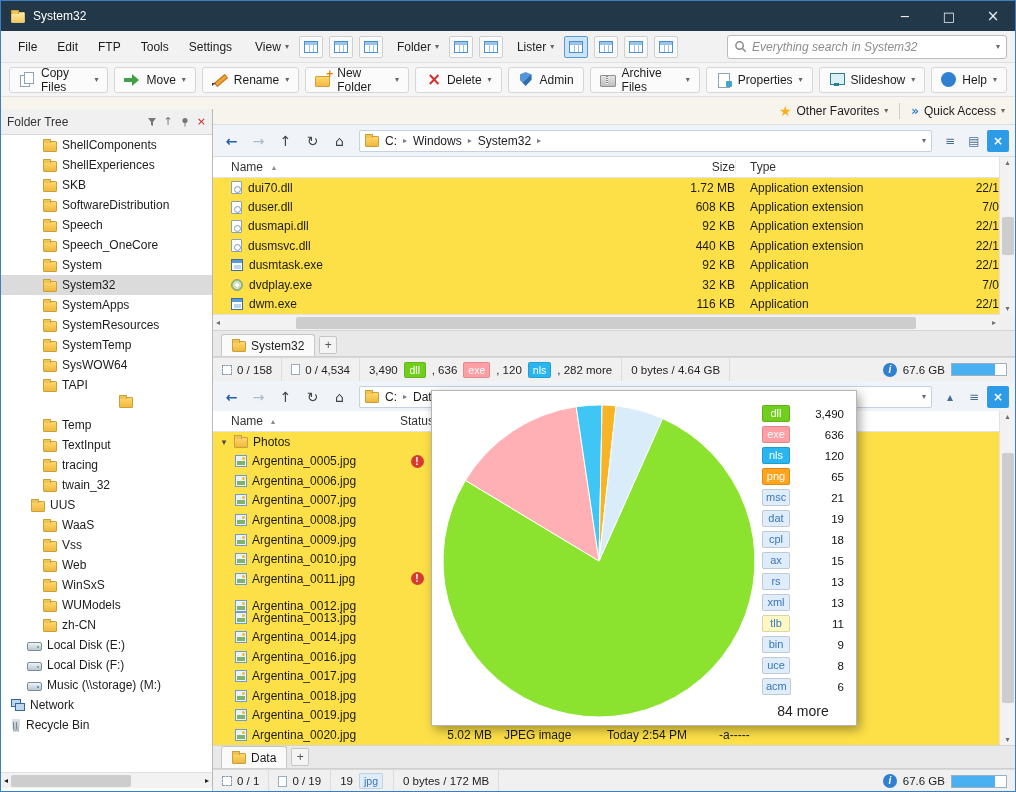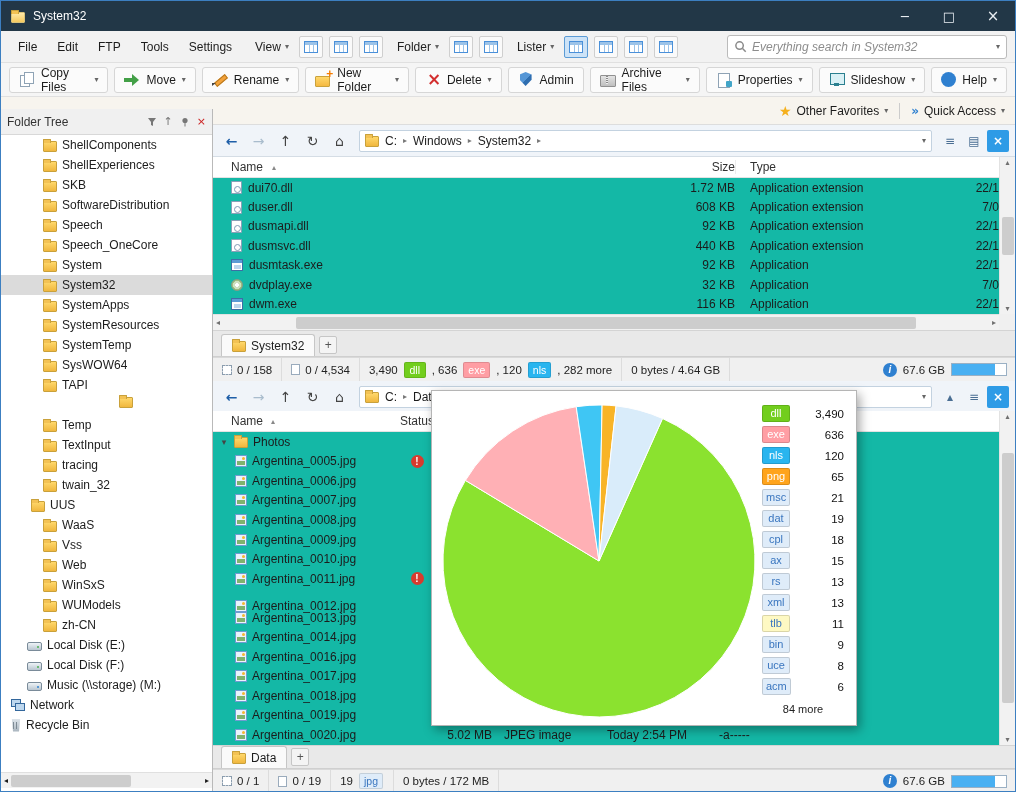--- a/index.html
+++ b/index.html
@@ -77,21 +77,21 @@
   .nbtn{width:25px;height:24px;display:inline-flex;align-items:center;justify-content:center;font-size:14px;color:#444;border-radius:2px}
   .nb-back{color:#1f5fa8;font-weight:bold}
   .nb-fwd{color:#a9bccd}
   .crumbbox{flex:1;height:22px;background:#fff;border:1px solid #c3d2e0;border-radius:2px;display:flex;align-items:center;padding:0 5px;gap:3px;margin:0 5px;overflow:hidden}
   .crumb{padding:1px 3px}
   .csep{font-size:8px;color:#777}
   .nico{width:22px;height:22px;display:inline-flex;align-items:center;justify-content:center;color:#4a6e93;font-size:12px}
   .nico.blue{background:#2e9be6;color:#fff;border-radius:2px;font-weight:bold}
 
   .colhead{position:absolute;left:212px;right:16px;height:21px;background:#fff;border-bottom:1px solid #e3e3e3;display:flex;align-items:center;color:#333}
-  .rowsarea{position:absolute;left:212px;right:16px;background:#14b8a6;overflow:hidden}
+  .rowsarea{position:absolute;left:212px;right:16px;background:#fde047;overflow:hidden}
 
   
   .c-name{flex:0 0 450px;display:flex;align-items:center;gap:6px;padding-left:18px;overflow:hidden;white-space:nowrap}
   .c-size{flex:0 0 72px;text-align:right}
   .c-type{flex:0 0 190px;padding-left:14px;border-left:1px solid transparent}
   .c-mod{flex:1;text-align:right;white-space:nowrap;overflow:hidden}
   .colhead .c-type{border-left:1px solid #ececec}
   .frow{display:flex;align-items:center;height:19.4px}
   .sortmark{font-size:8px;color:#888;margin-left:3px}
 
@@ -150,21 +150,21 @@
   .fi-recycle{width:10px;height:13px;background:linear-gradient(#dde4ea,#a8b4be);clip-path:polygon(8% 0,92% 0,80% 100%,20% 100%)}
   .fi-recycle::before{content:"";position:absolute;left:2px;top:3px;width:6px;height:7px;background:repeating-linear-gradient(90deg,#7d8a94 0 1px,transparent 1px 3px)}
   .st-err{width:13px;height:13px;border-radius:50%;background:#d83b2e;color:#fff;font-weight:bold;font-size:10px;display:inline-flex;align-items:center;justify-content:center}
 
   
   .popup{position:absolute;left:430px;top:389px;width:426px;height:336px;background:#fff;border:1px solid #b5b5b5;box-shadow:3px 4px 10px rgba(0,0,0,.35);z-index:40}
   #legend{position:absolute;right:12px;top:12px;width:82px}
   .lrow{display:flex;align-items:center;justify-content:space-between;height:21px}
   .lbadge{display:inline-block;min-width:28px;text-align:center;font-size:11px;padding:0 3px;border-radius:2px;border:1px solid rgba(0,0,0,.14);line-height:15px}
   .lcount{font-size:11.5px;color:#111}
-  .more-label{position:absolute;right:12px;width:82px;text-align:center;font-size:11px;color:#222}
+  .more-label{position:absolute;right:12px;width:82px;text-align:center;font-size:14px;color:#222}
 </style>
 </head>
 <body>
 
 <div id="app">
 
   <div class="titlebar">
     <span class="fi fi-folder" style="border-color:#d8c27a;background:linear-gradient(#ffe9a8,#f5c95e)"></span>
     <span class="title">System32</span>
     <div class="caps">

